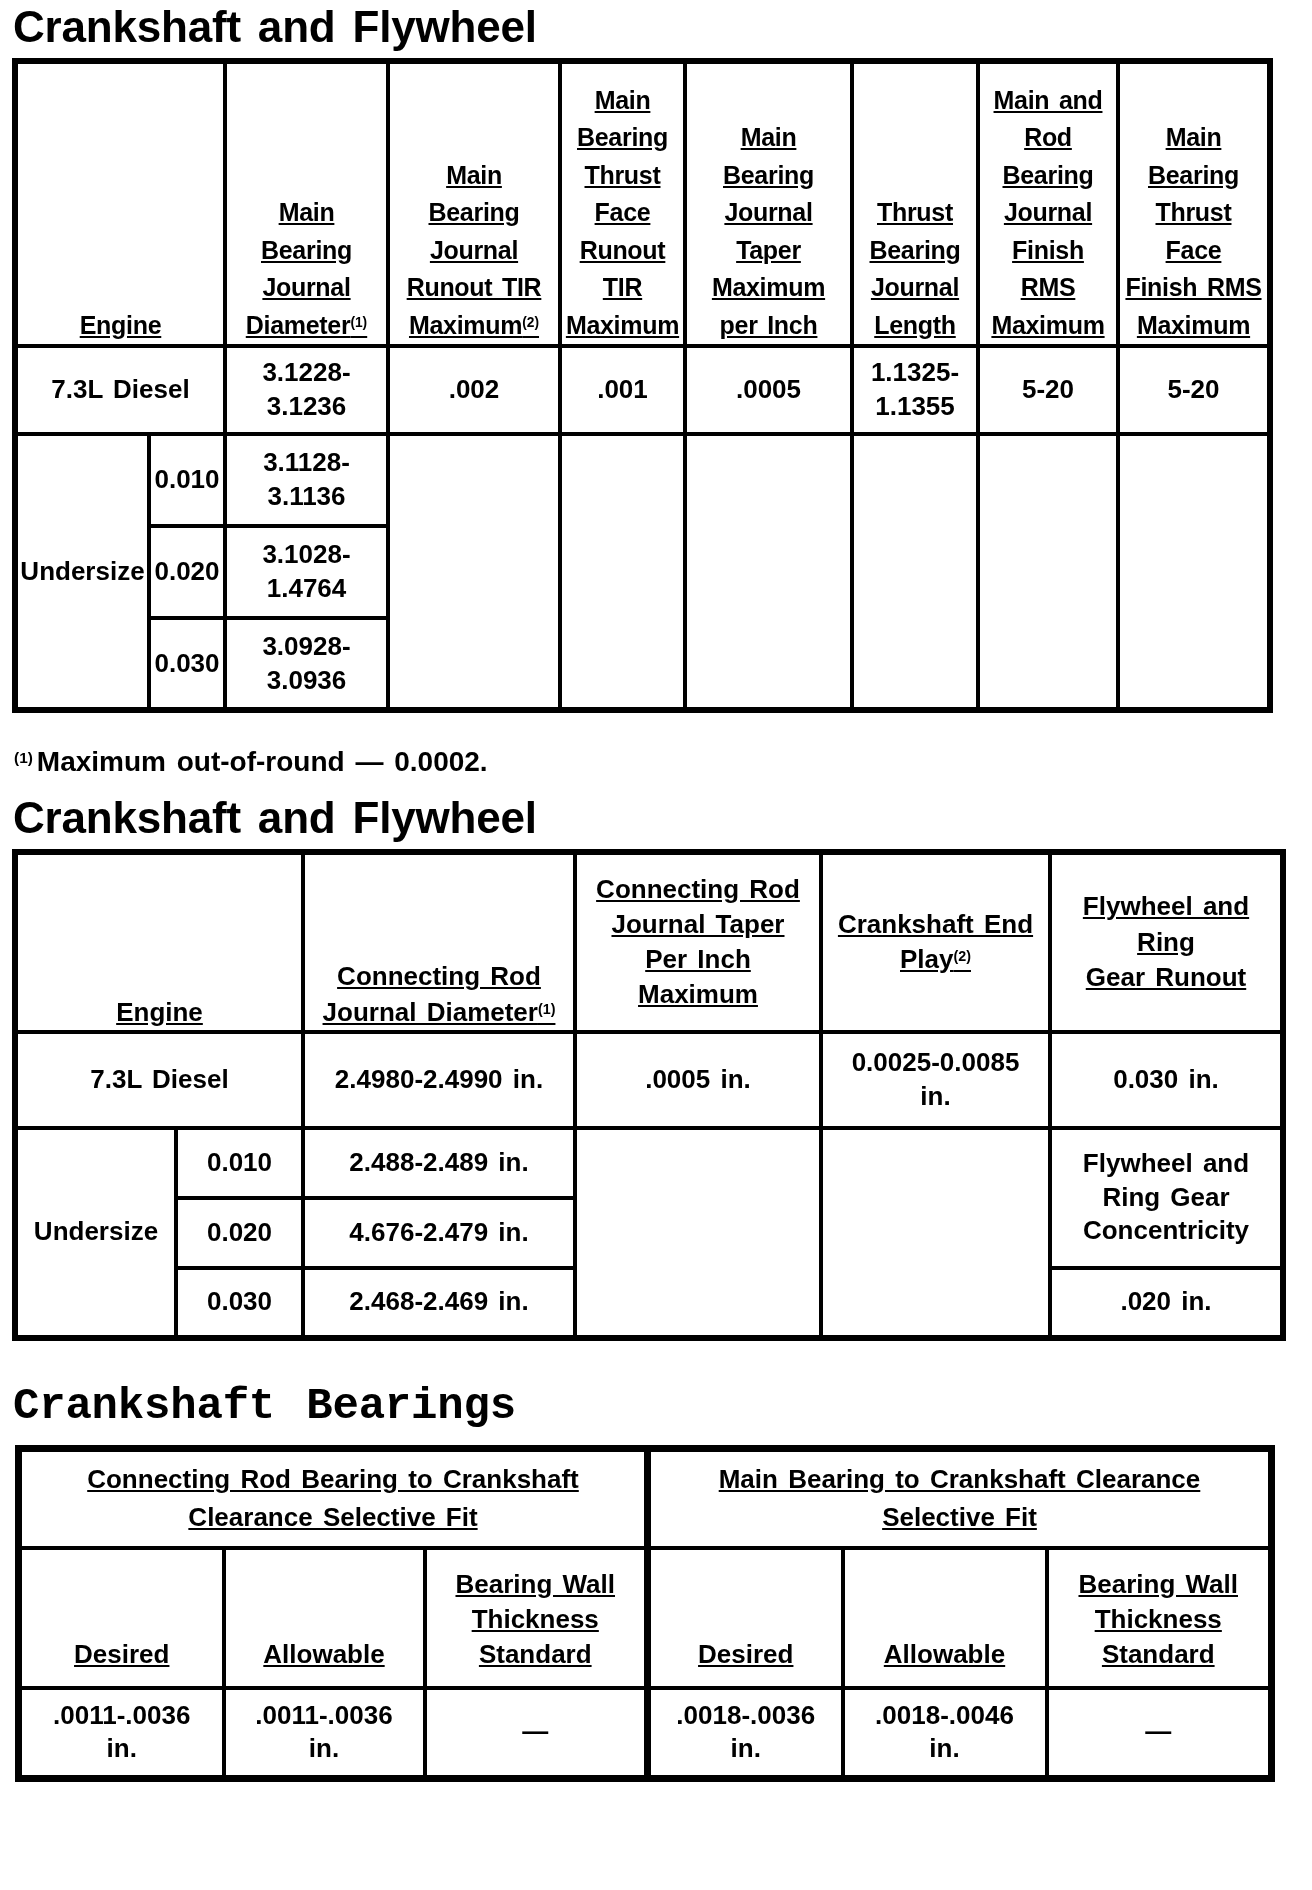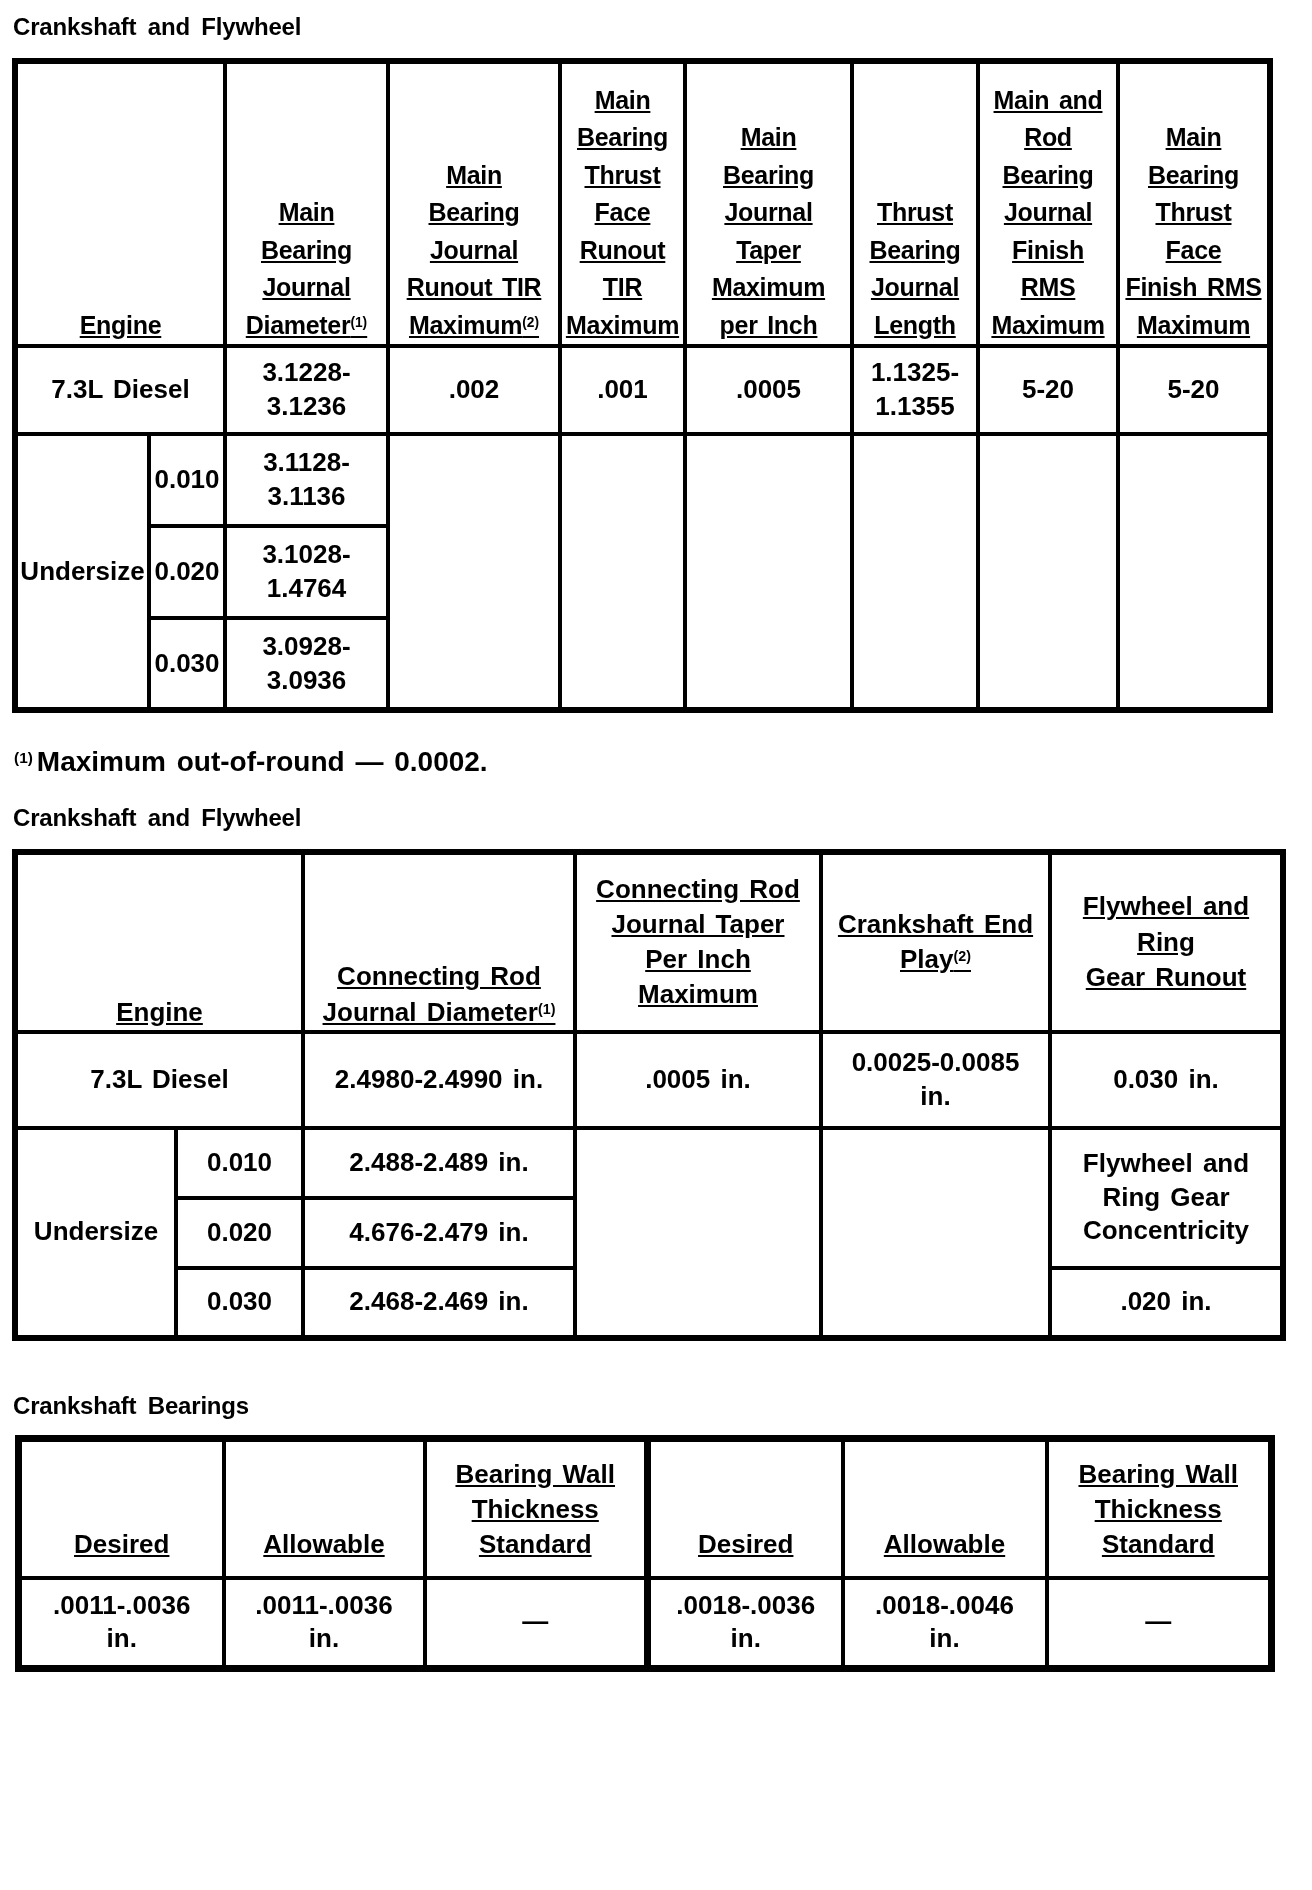--- a/index.html
+++ b/index.html
@@ -6,21 +6,21 @@
   body{
     width:1312px;height:1890px;
     color:#000;
     font-family:"Liberation Sans", sans-serif;
     font-weight:700;
     word-spacing:3px;
     padding-top:8px;
     box-sizing:border-box;
   }
   .title{
-    font-size:24px;
+    font-size:44px;
     line-height:38px;
     margin:0 0 12px 13px;
     letter-spacing:-0.2px;
     word-spacing:5px;
   }
   .t{
     border-collapse:collapse;
     table-layout:fixed;
     margin-left:12px;
   }
@@ -54,21 +54,21 @@
   .t3 .sub th{vertical-align:bottom;padding-bottom:14px;line-height:1.35;}
   .t3 .data{height:90px;}
   .vb{vertical-align:bottom;padding-bottom:12px;}
   .vm{vertical-align:middle;}
   .mid{border-left:7px solid #000 !important;}
   th sup, td sup{font-size:0.55em;vertical-align:0.5em;letter-spacing:0;}
   .footnotes{margin:32px 0 0 14px;}
   .footnotes p{margin:0 0 12px 0;font-size:28px;line-height:1.2;}
   .footnotes sup{font-size:0.55em;vertical-align:0.5em;margin-right:4px;}
   .sec2-title{margin-top:20px;}
-  .sec3-title{margin-top:46px;margin-bottom:10px;}
+  .sec3-title{margin-top:46px;margin-bottom:20px;font-family:Liberation Mono, monospace;}
 </style>
 </head>
 <body>
 
 <section>
   <h2 class="title">Crankshaft and Flywheel</h2>
   <table class="t t1">
     <colgroup>
       <col style="width:134px">
         <col style="width:76px">
@@ -226,20 +226,26 @@
   <table class="t t3">
     <colgroup>
       <col style="width:205px">
         <col style="width:201px">
         <col style="width:223px">
         <col style="width:195px">
         <col style="width:204px">
         <col style="width:225px">
     </colgroup>
     <tbody>
+        <tr class="grp">
+      <th colspan="3">Connecting Rod Bearing to Crankshaft
+Clearance Selective Fit</th>
+      <th colspan="3" class="mid">Main Bearing to Crankshaft Clearance
+Selective Fit</th>
+    </tr>
     <tr class="sub">
       <th>Desired</th>
       <th>Allowable</th>
       <th>Bearing Wall
 Thickness
 Standard</th>
       <th class="mid">Desired</th>
       <th>Allowable</th>
       <th>Bearing Wall
 Thickness

